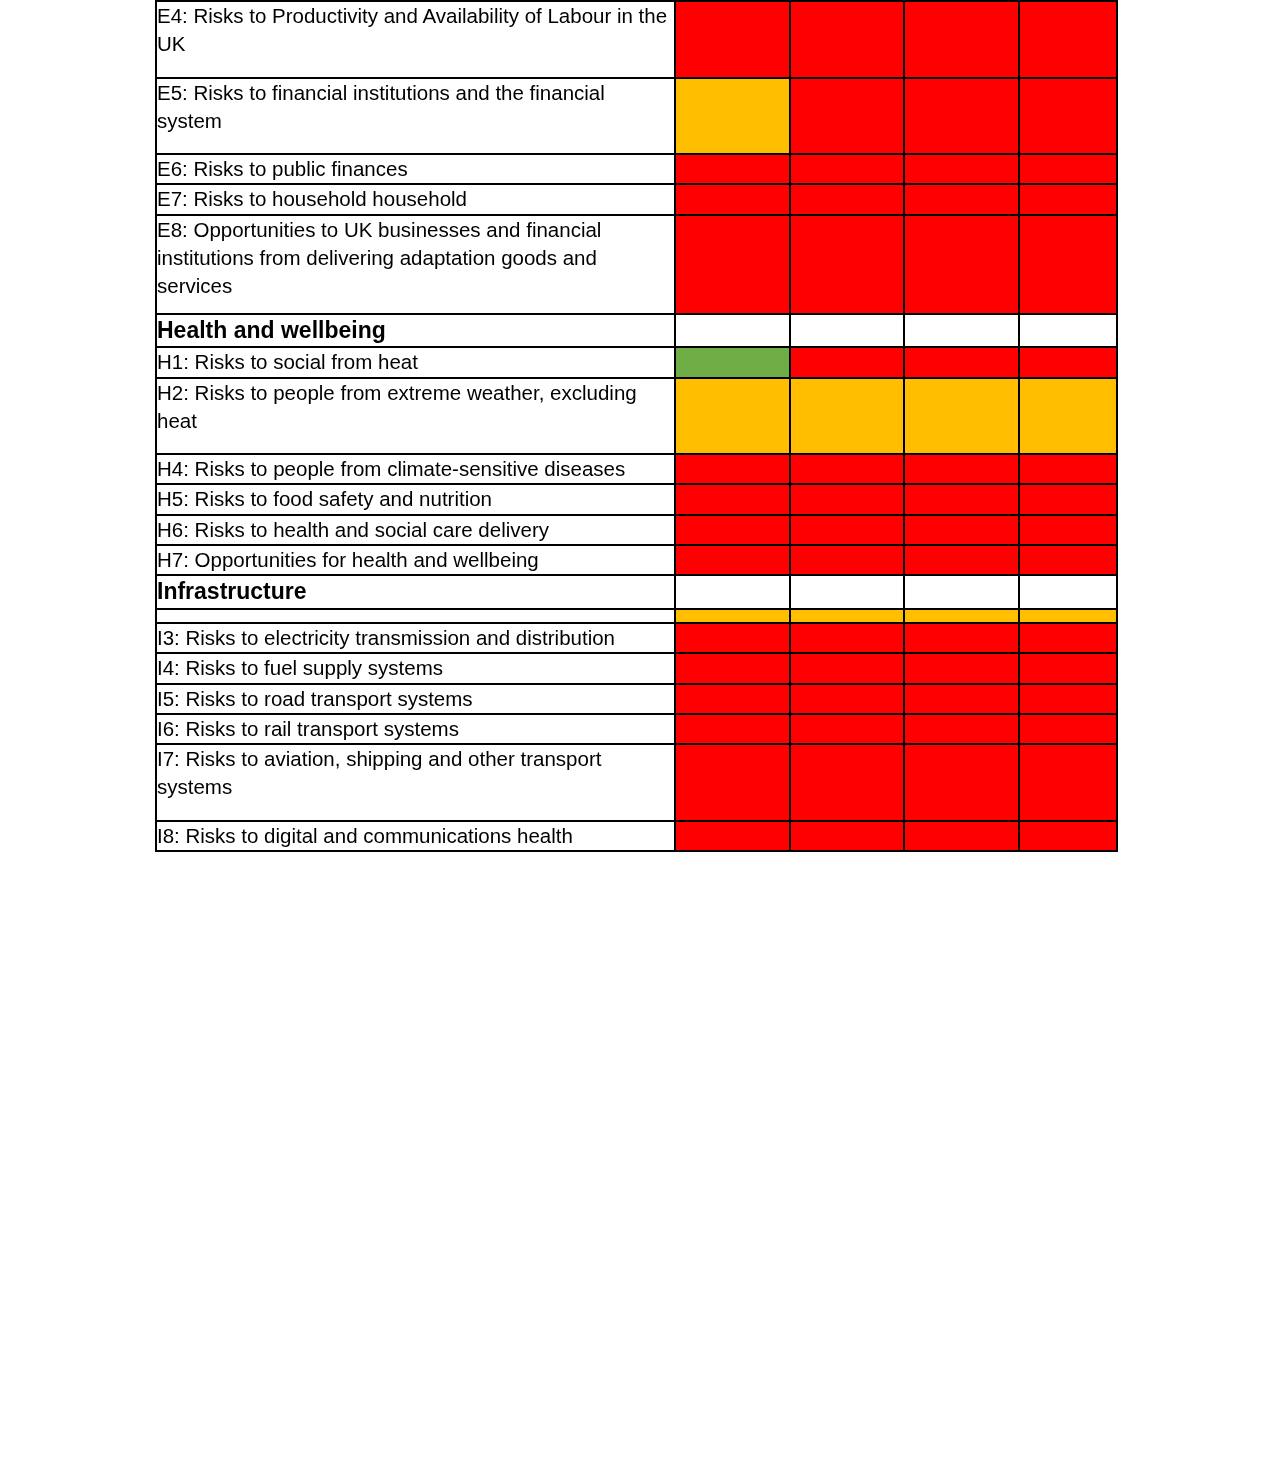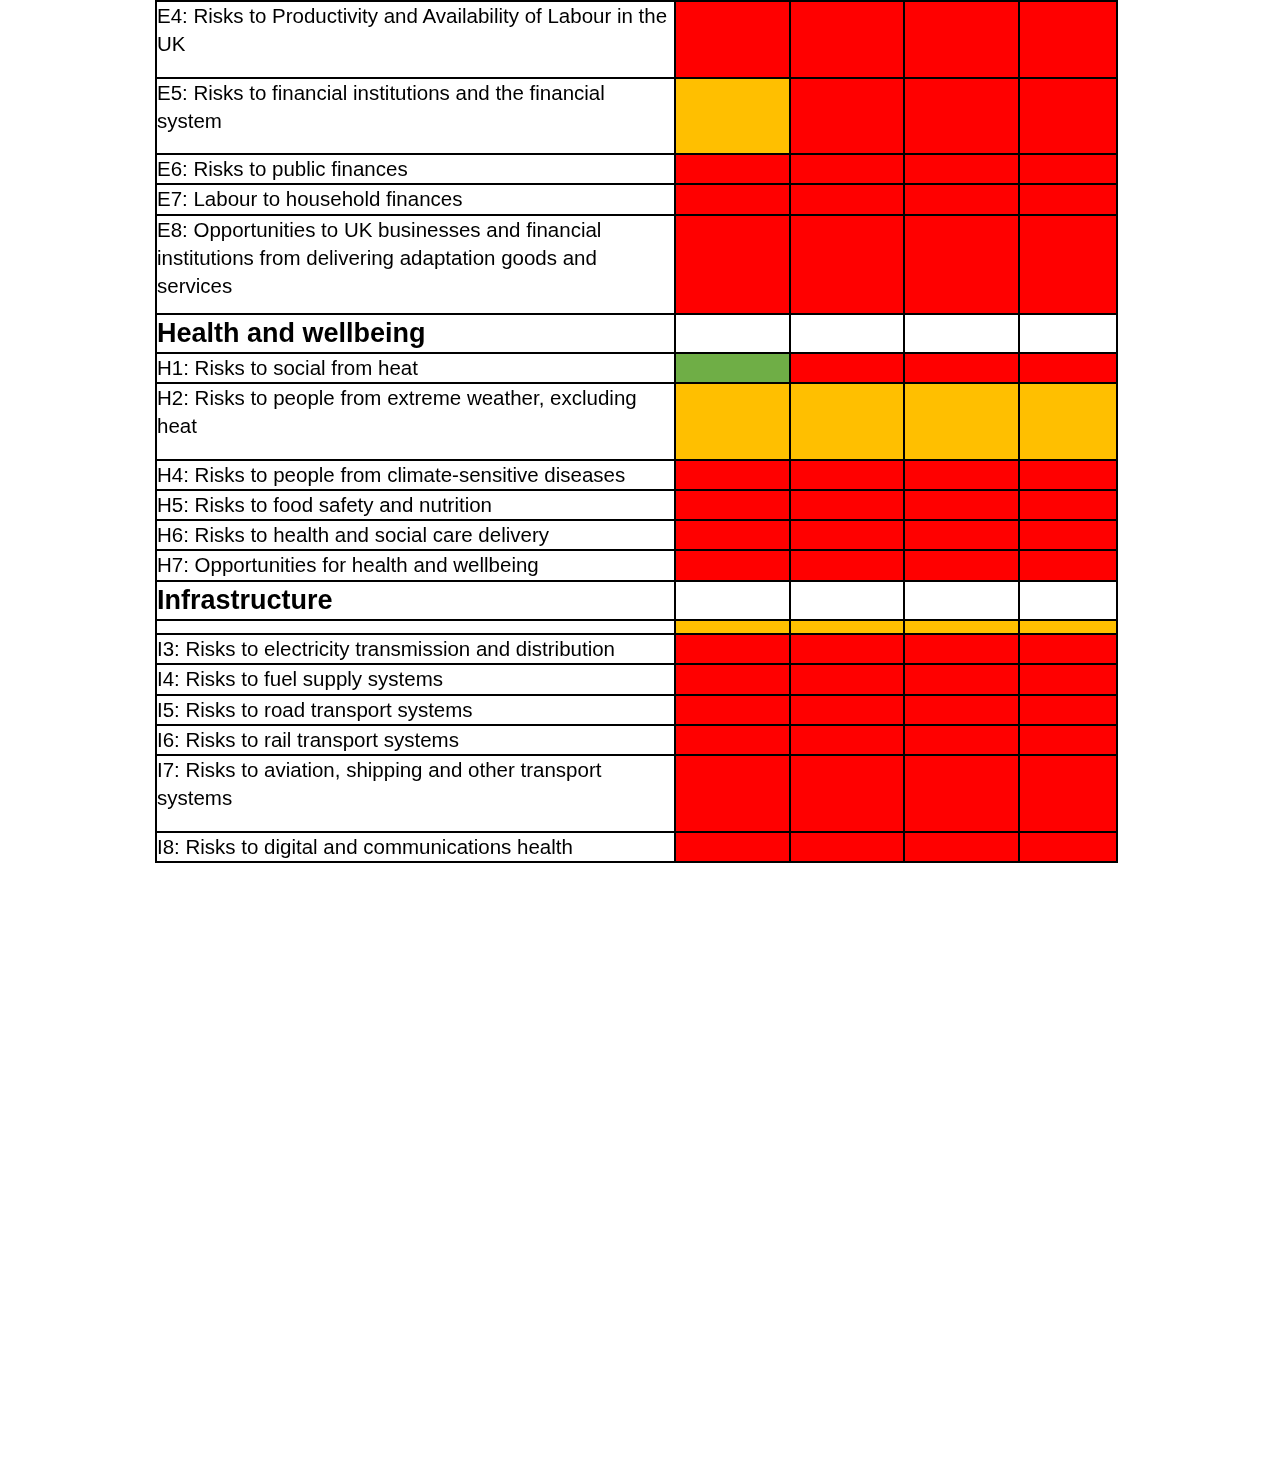--- a/index.html
+++ b/index.html
@@ -44,21 +44,21 @@
     font-size: 20.5px;
     line-height: 1.38;
     color: #000;
     background: #ffffff;
     text-align: left;
     margin-left: 20px;
   }
 
   td.section-header {
     padding: 10px 8px 16px 8px;
-    font-size: 27px;
+    font-size: 23px;
     line-height: 1.38;
     font-weight: bold;
     color: #000;
     background: #ffffff;
     text-align: left;
   }
 
   td.score-cell { background: #ffffff; }
   td.score-cell.red    { background: #ff0000; }
   td.score-cell.orange { background: #ffbf00; }
@@ -98,21 +98,21 @@
           <td class="score-cell red"></td>
         </tr>
         <tr>
           <td class="risk-label"><span>E6: Risks to public finances</span><span class="pad-1"></span></td>
           <td class="score-cell red"></td>
           <td class="score-cell red"></td>
           <td class="score-cell red"></td>
           <td class="score-cell red"></td>
         </tr>
         <tr>
-          <td class="risk-label"><span>E7: Labour to household finances</span><span class="pad-1"></span></td>
+          <td class="risk-label"><span>E7: Risks to household household</span><span class="pad-1"></span></td>
           <td class="score-cell red"></td>
           <td class="score-cell red"></td>
           <td class="score-cell red"></td>
           <td class="score-cell red"></td>
         </tr>
         <tr>
           <td class="risk-label"><span>E8: Opportunities to UK businesses and financial institutions from delivering adaptation goods and services</span><span class="pad-3"></span></td>
           <td class="score-cell red"></td>
           <td class="score-cell red"></td>
           <td class="score-cell red"></td>

